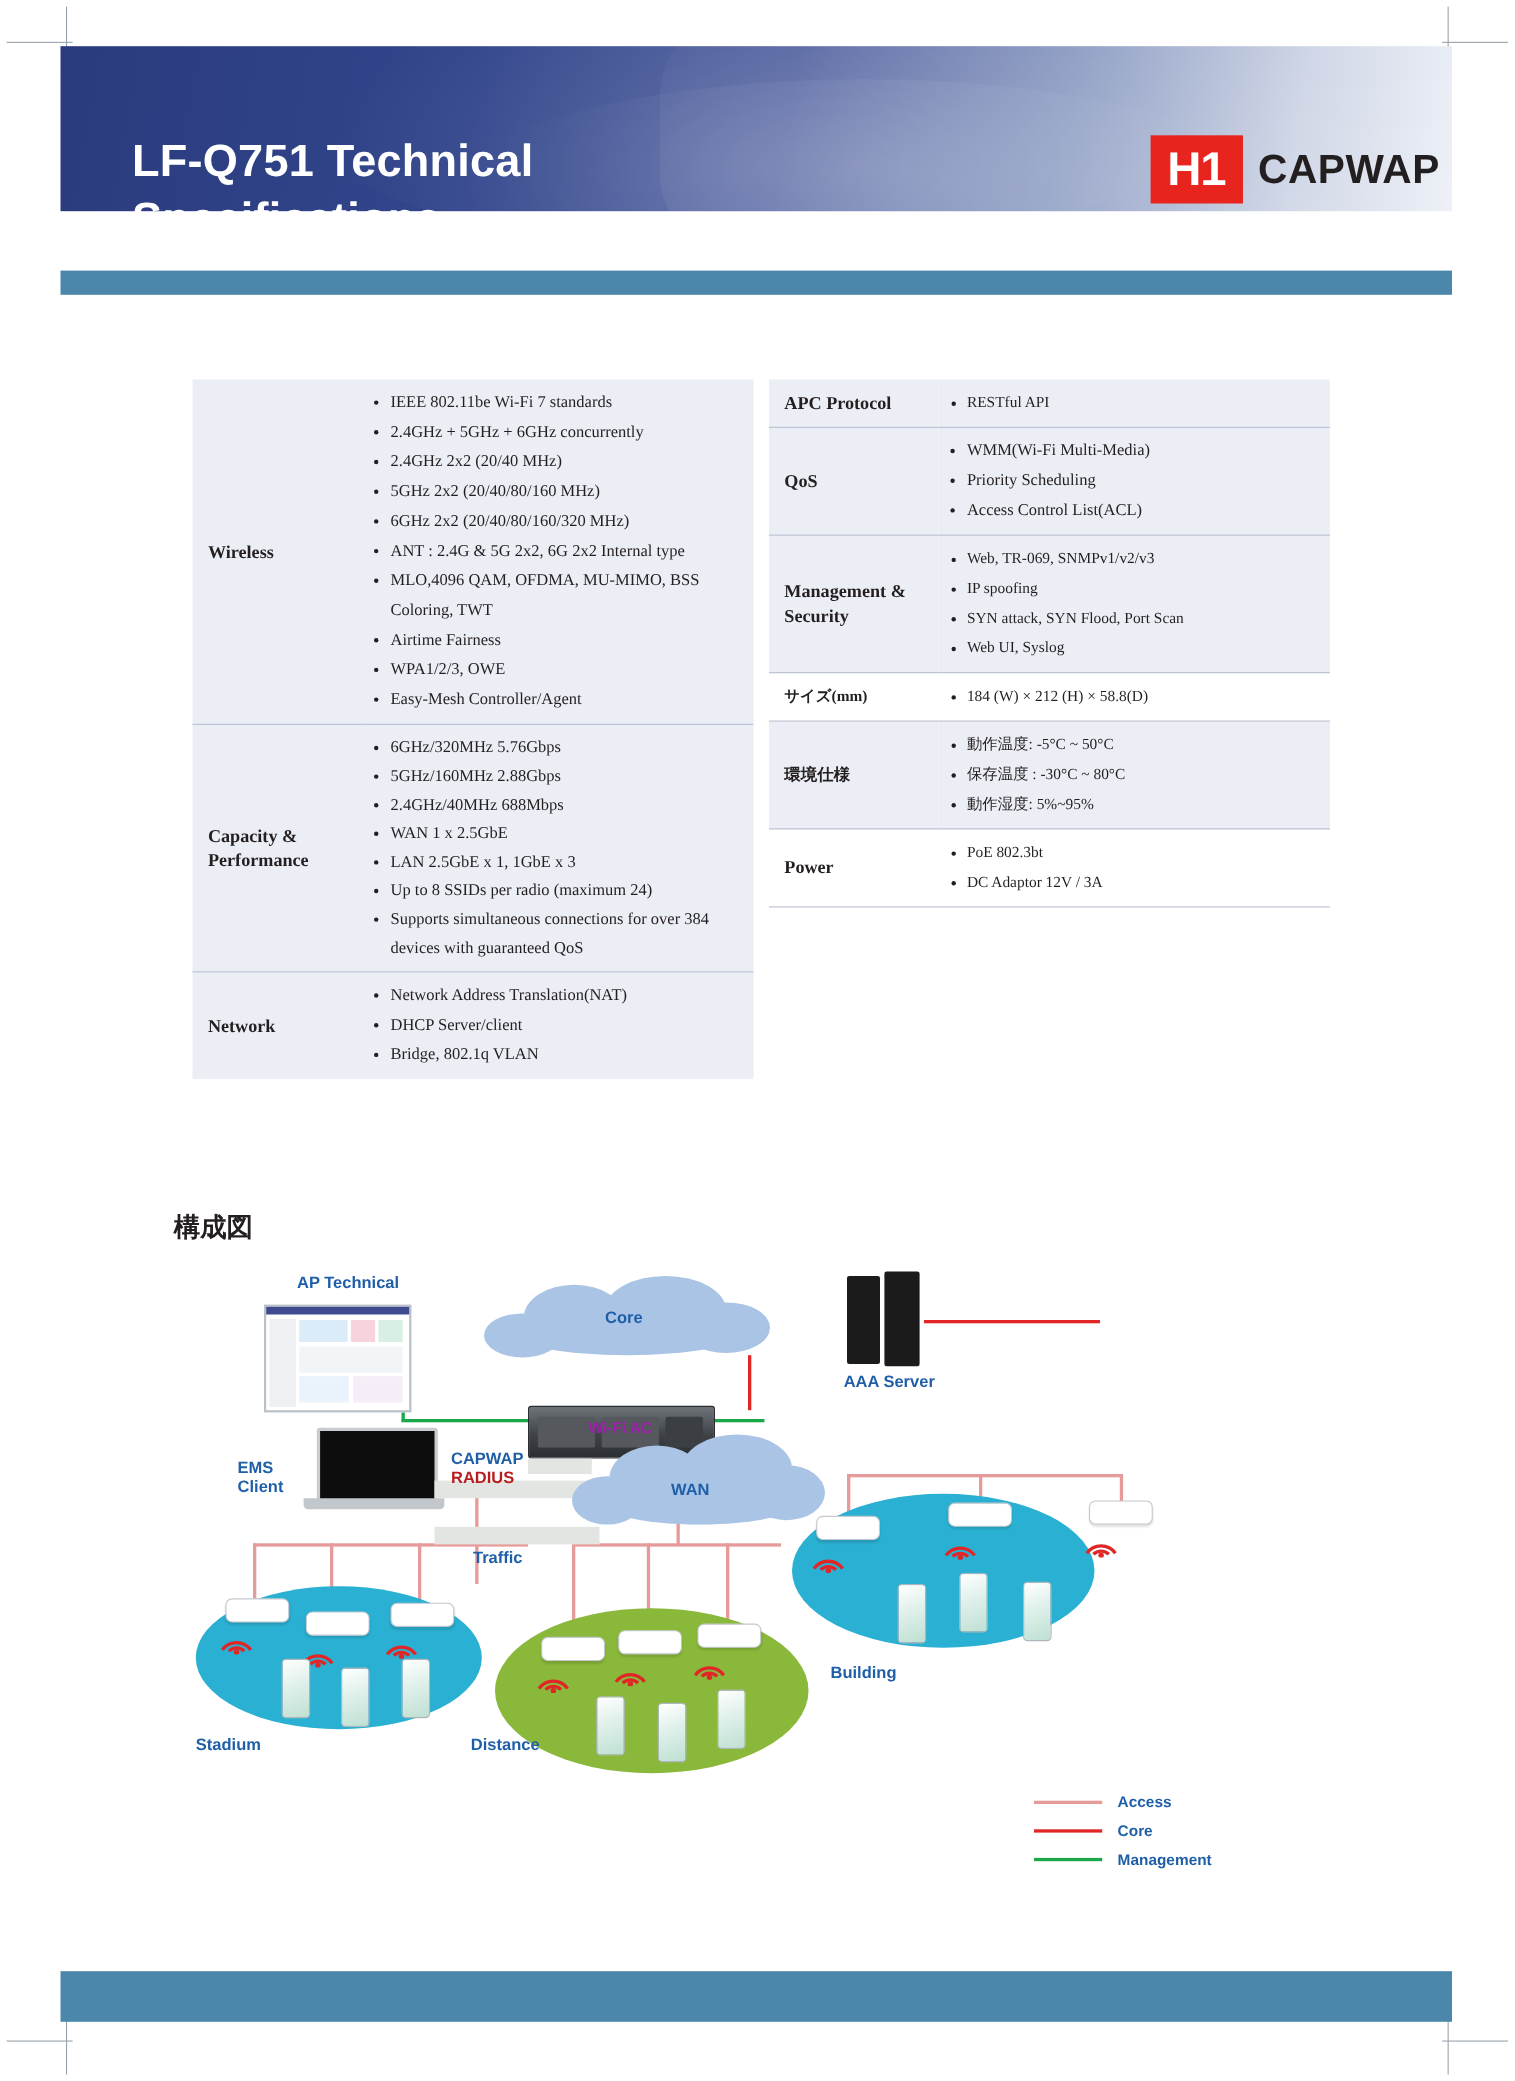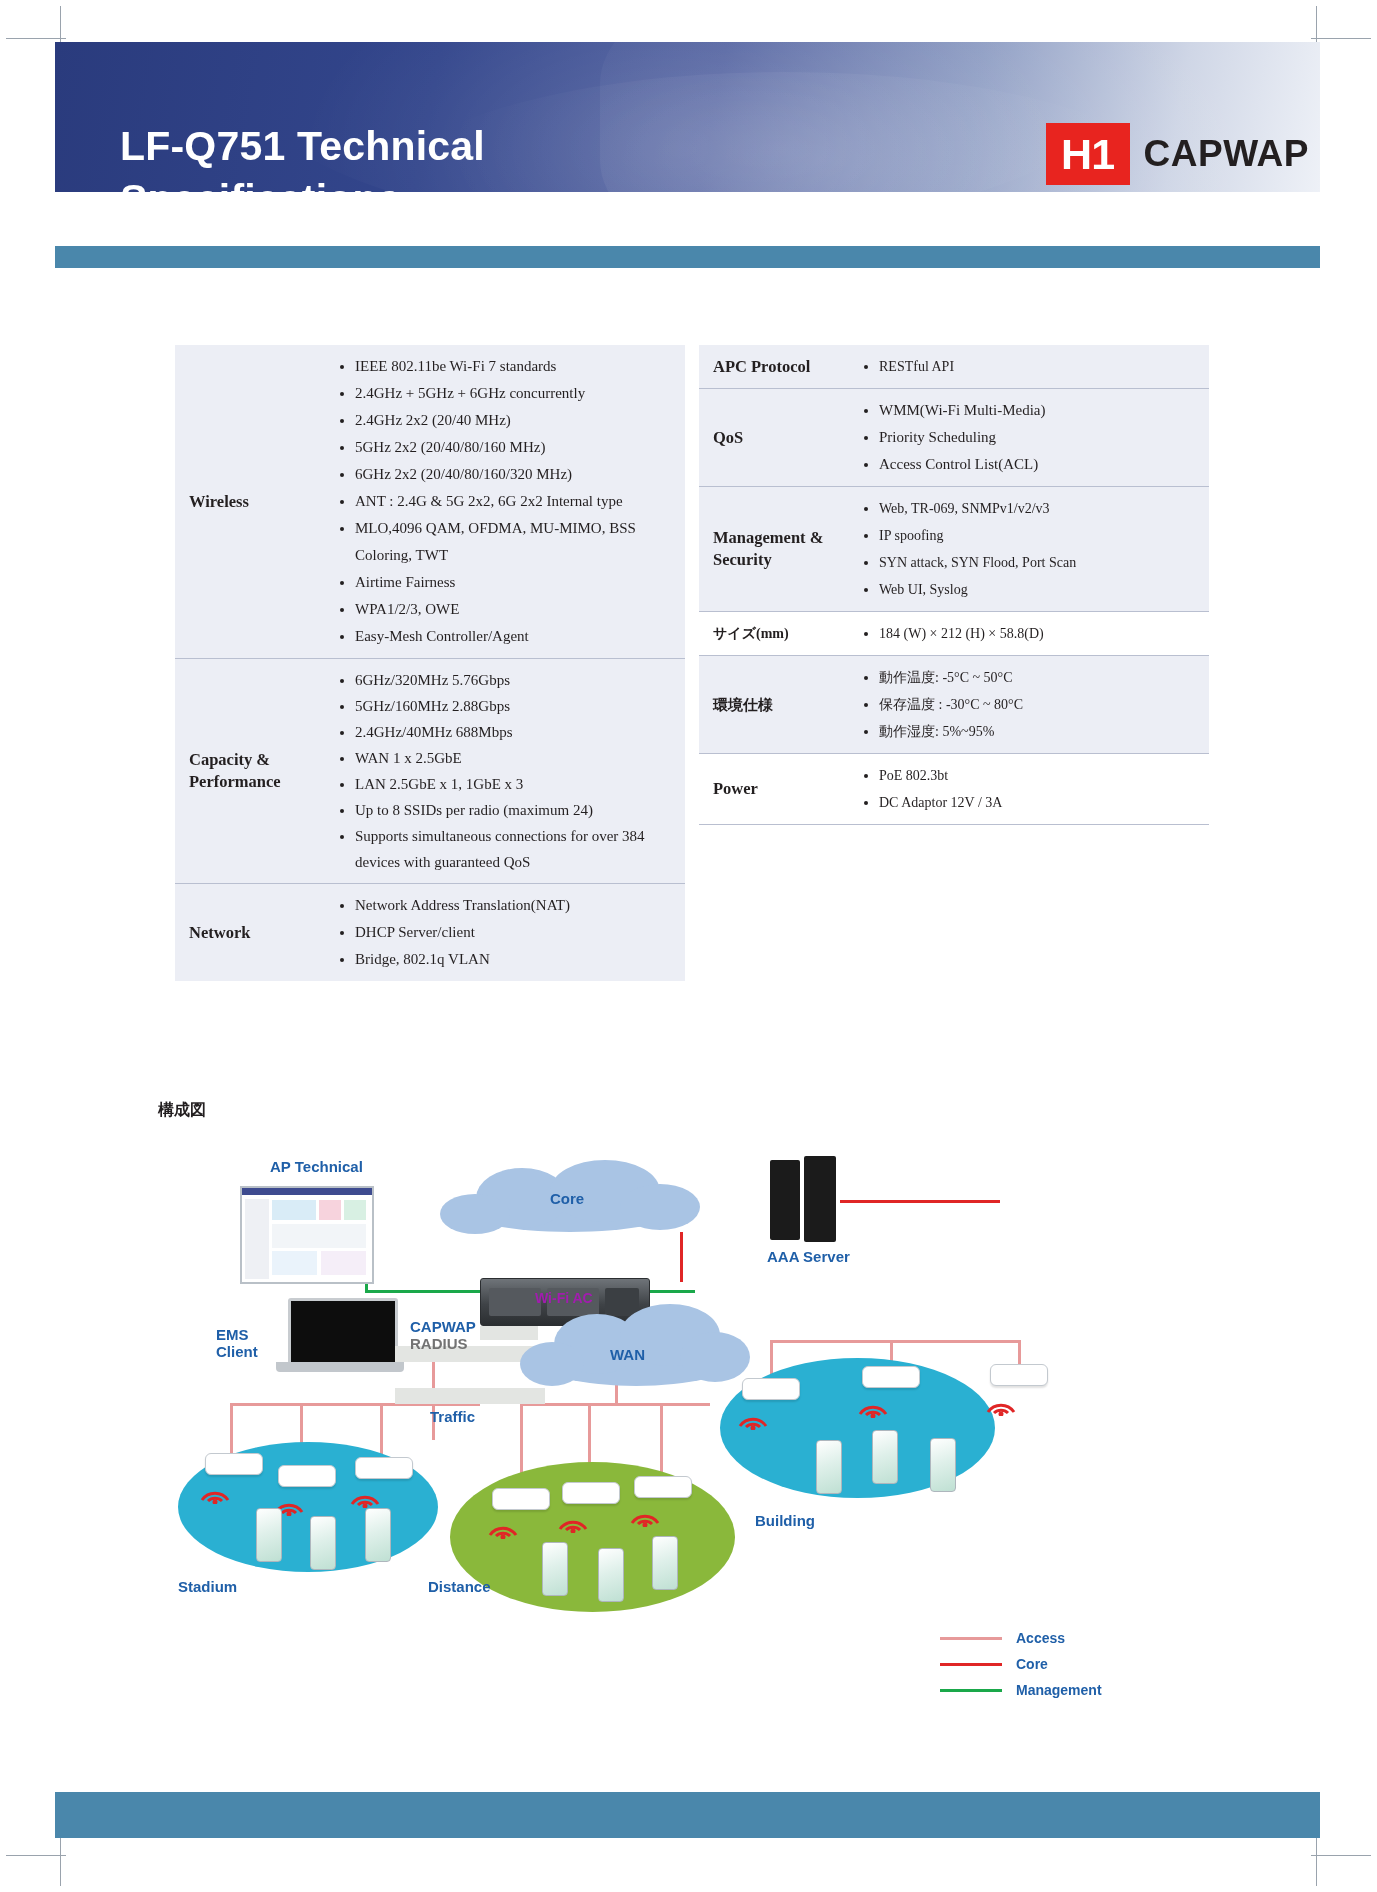--- a/index.html
+++ b/index.html
@@ -73,21 +73,21 @@
   li.tight{line-height:26px;}
   .band{background:#eceef5;}
   .rowline{border-bottom:1px solid #b9bfd0;}
   .topline{border-top:1px solid #b9bfd0;}
   .small{font-size:14px;}
   .jp{font-size:15px;}
   .jpsmall{font-size:12px;}
 
   
   .diagram-title{
-    position:absolute;left:158px;top:1100px;font-size:16px;font-weight:bold;color:#231f20;
+    position:absolute;left:158px;top:1100px;font-size:24px;font-weight:bold;color:#231f20;
   }
   .diagram{position:absolute;left:150px;top:1150px;width:1080px;height:620px;}
   .dlabel{position:absolute;font-size:15px;font-weight:bold;color:#1f5fa8;}
   .cloud{position:absolute;}
   .cloud .body{position:absolute;background:#a9c4e4;border-radius:50%;}
   .cloudtxt{position:absolute;font-size:15px;font-weight:bold;color:#1f5fa8;}
   .ellipseblue{position:absolute;background:#2ab0d2;border-radius:50%;}
   .ellipsegreen{position:absolute;background:#8ab83b;border-radius:50%;}
   .line{position:absolute;background:#e79a9a;}
   .line.core{background:#e02626;}
@@ -326,21 +326,21 @@
   <div class="dlabel" style="left:66px;top:176px;">
     <div>EMS</div>
     <div>Client</div>
   </div>
 
   <div class="arrow" style="left:330px;top:176px;width:58px;height:14px;"></div>
   <div class="arrow" style="left:245px;top:196px;width:150px;height:16px;"></div>
   <div class="arrow" style="left:245px;top:238px;width:150px;height:16px;"></div>
   <div class="dlabel" style="left:260px;top:168px;">
     <div>CAPWAP</div>
-    <div class="red" style="color:#737373;">RADIUS</div>
+    <div class="red" style="color:#b91c1c;">RADIUS</div>
   </div>
   <div class="dlabel" style="left:280px;top:258px;">Traffic</div>
 
   <div class="cloud" style="left:370px;top:152px;width:230px;height:90px;">
     <div class="body" style="left:18px;top:34px;width:196px;height:50px;"></div>
     <div class="body" style="left:34px;top:12px;width:86px;height:60px;"></div>
     <div class="body" style="left:100px;top:2px;width:100px;height:62px;"></div>
     <div class="body" style="left:0px;top:40px;width:64px;height:44px;"></div>
     <div class="body" style="left:160px;top:30px;width:70px;height:50px;"></div>
   </div>

